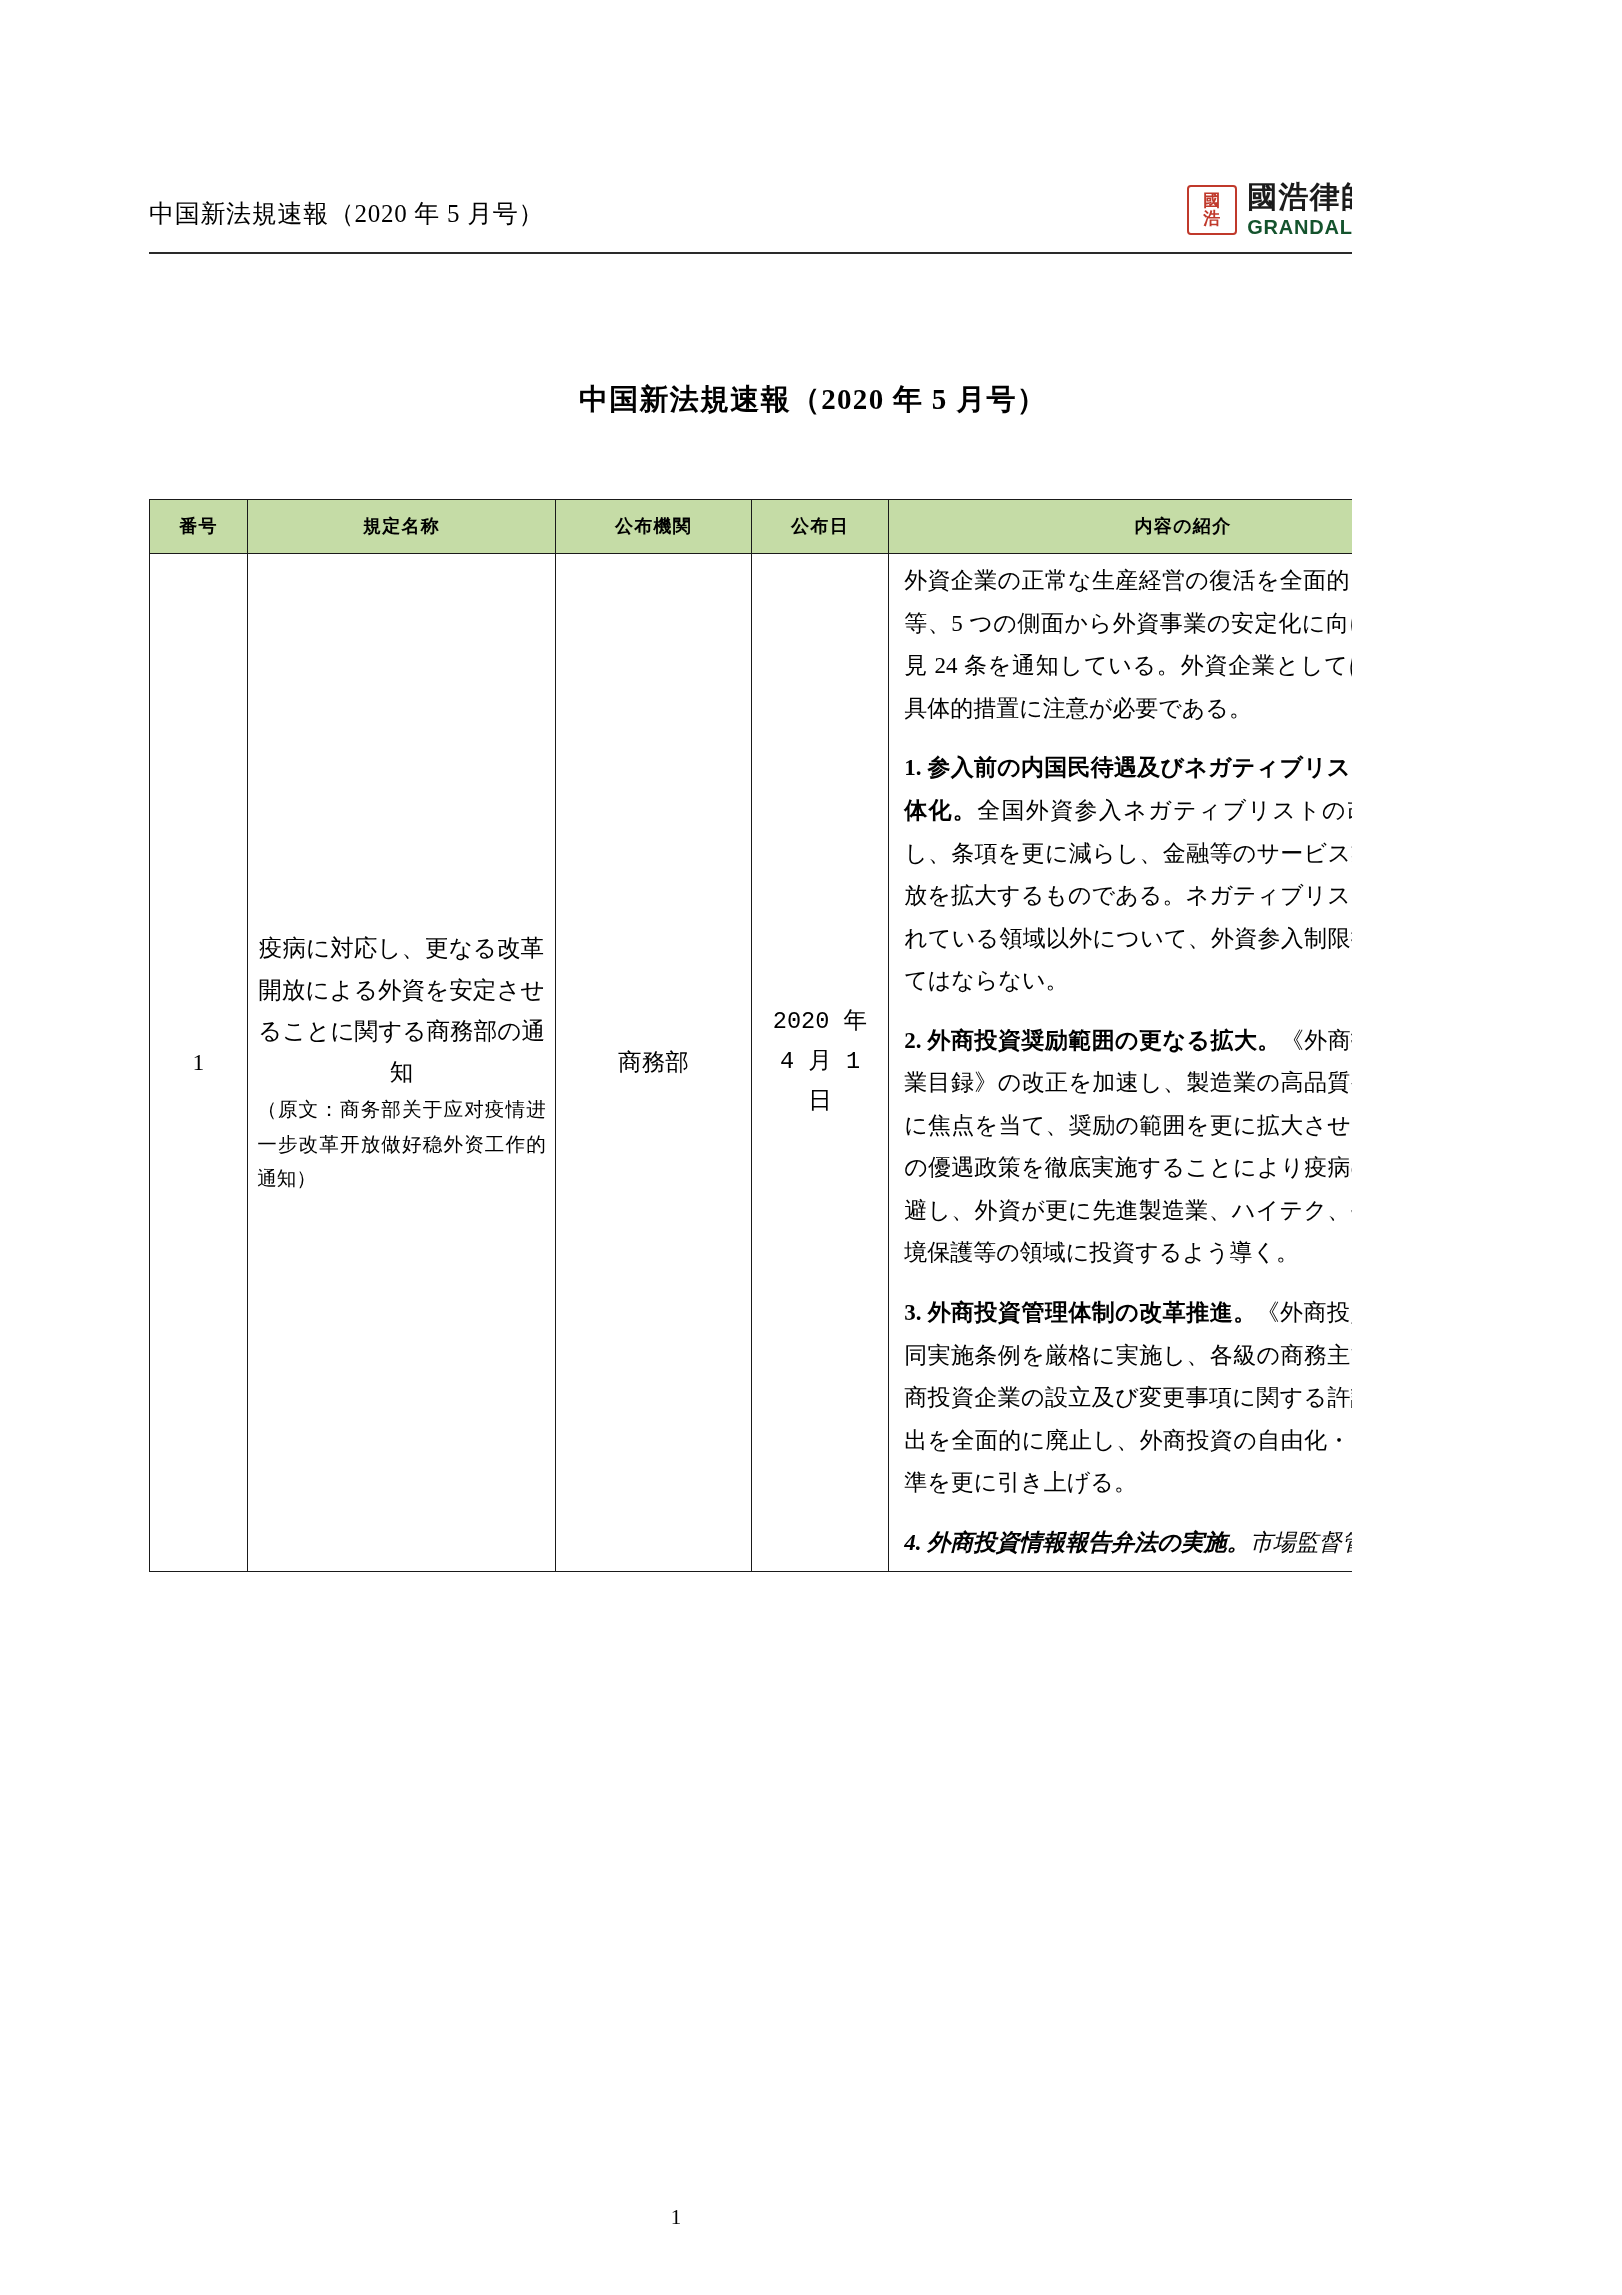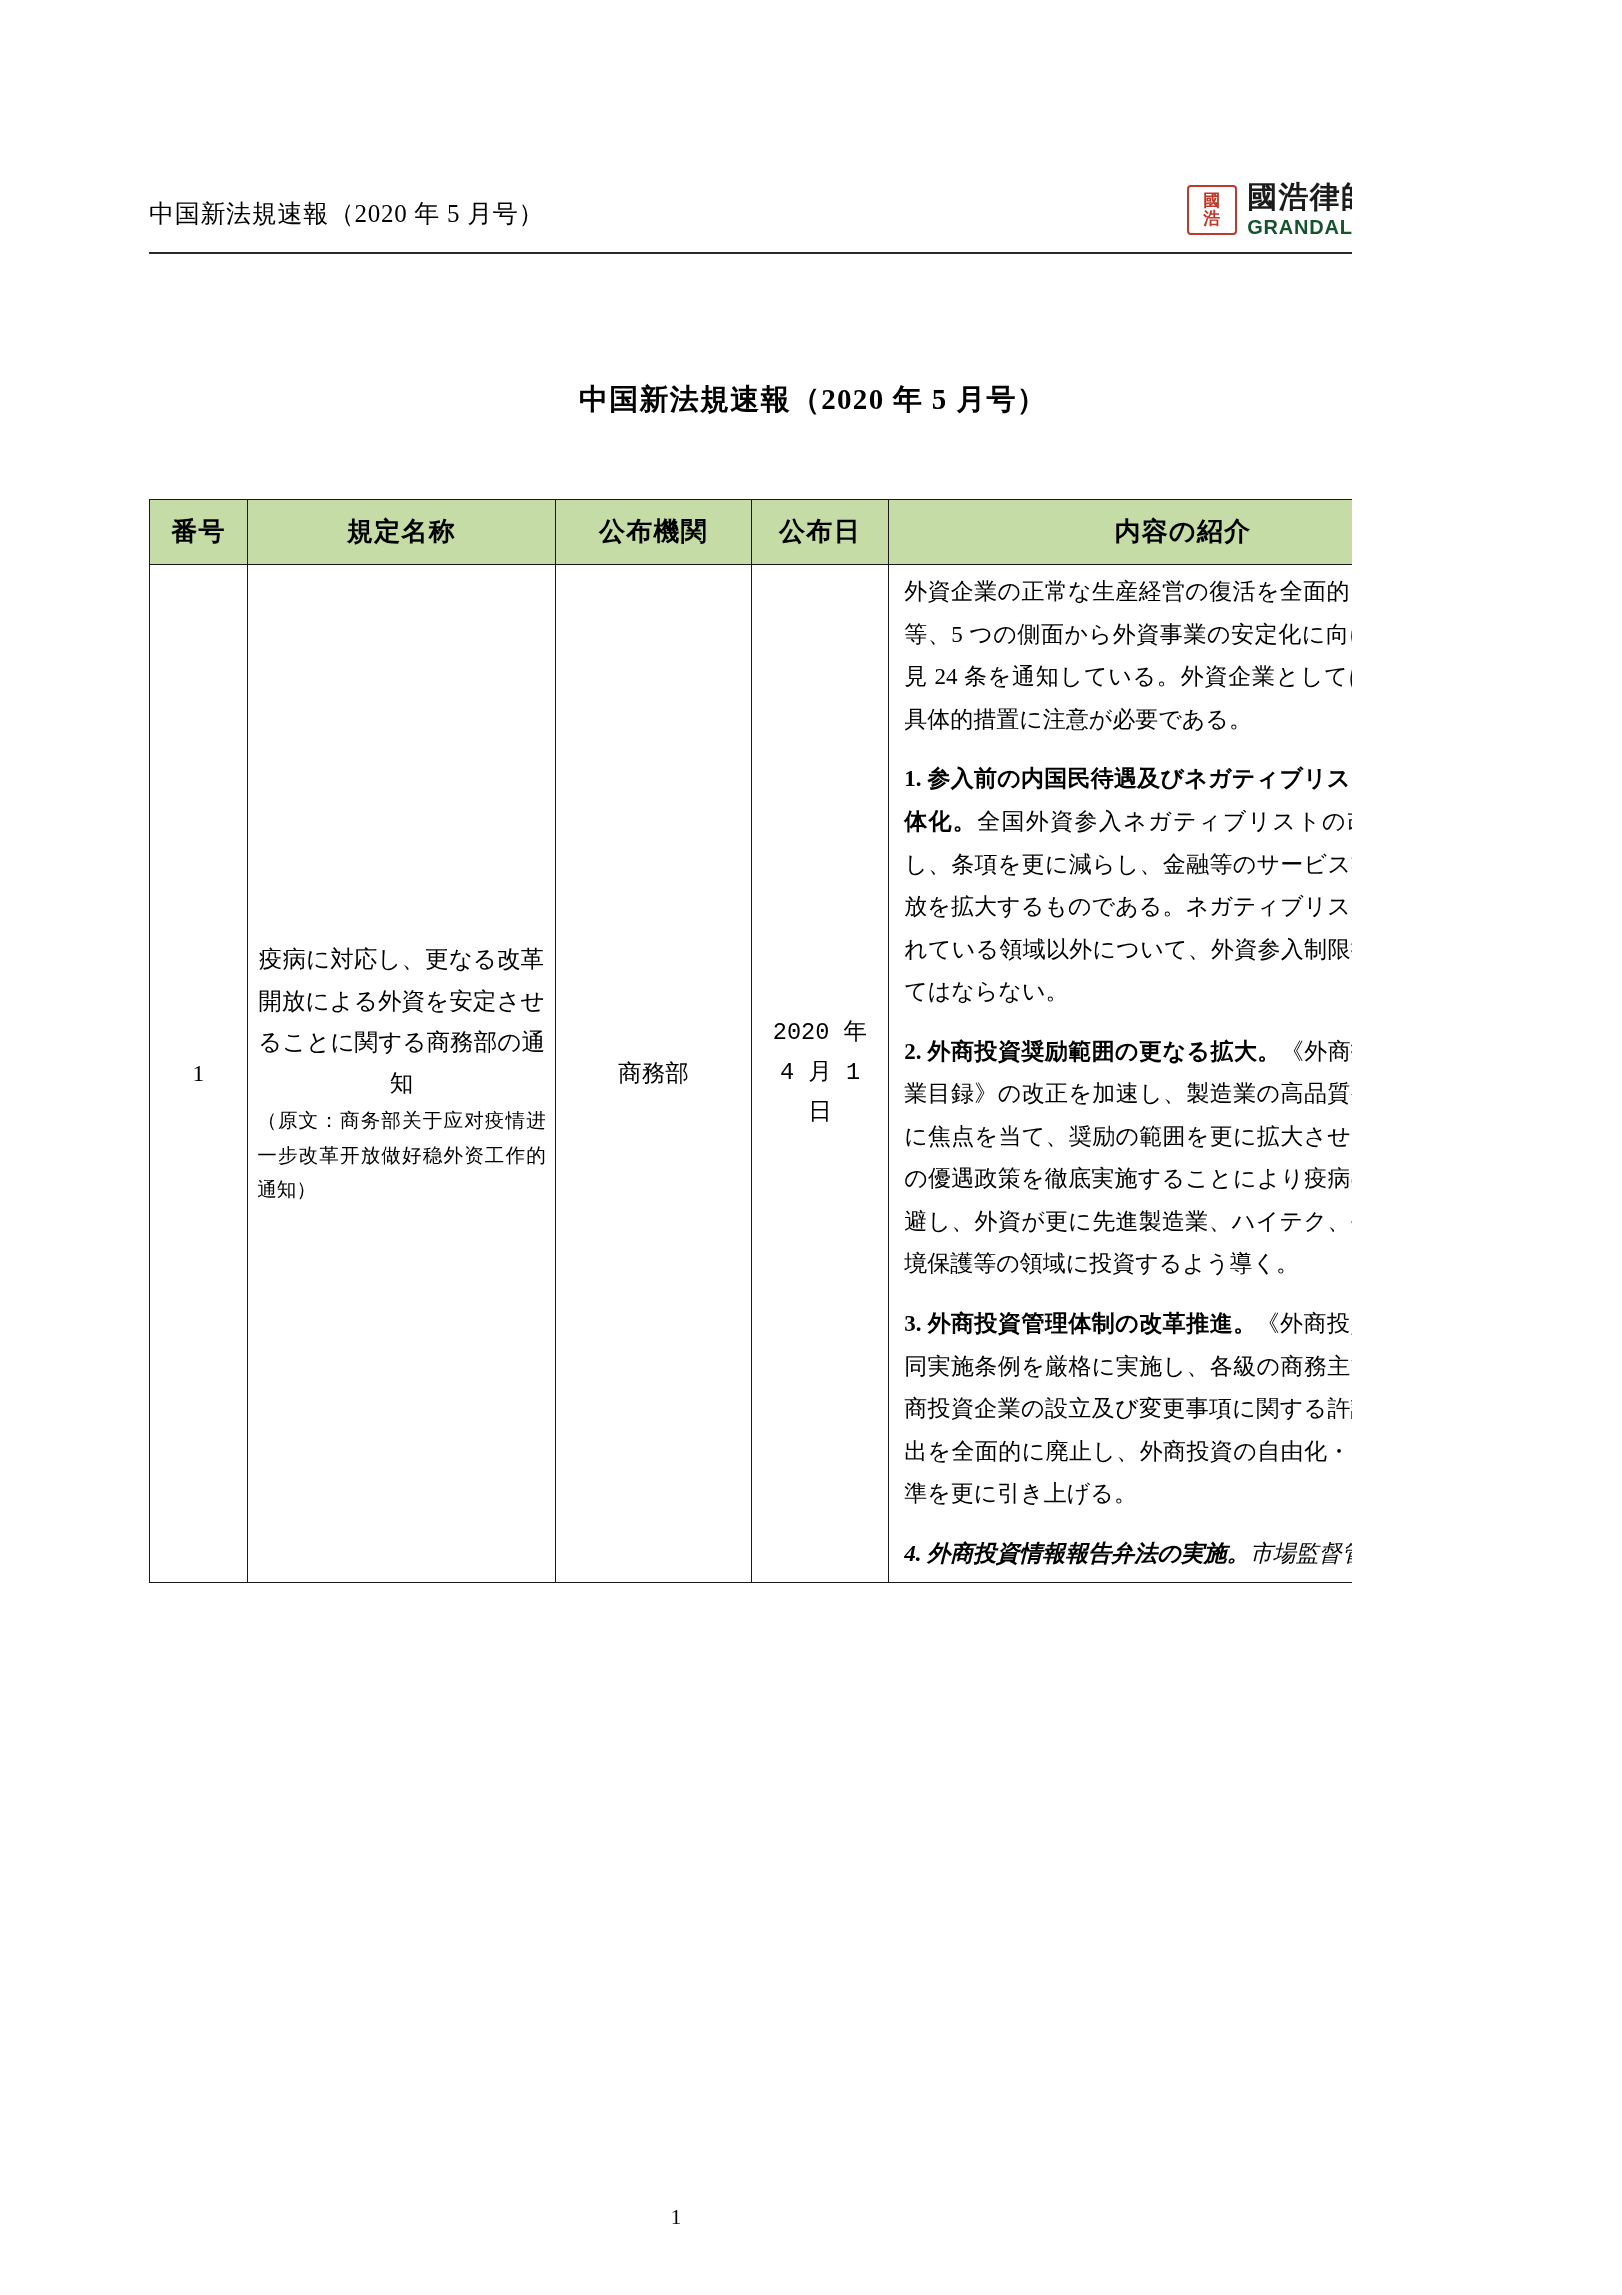--- a/index.html
+++ b/index.html
@@ -125,21 +125,21 @@
   }
   table.reg-table th,
   table.reg-table td {
     border: 1.3px solid #1a1a1a;
     vertical-align: middle;
     padding: 6.5px 9.2px;
   }
   table.reg-table thead th {
     background: #c5dca6;
     text-align: center;
-    font-size: 26px;
+    font-size: 18px;
     font-weight: bold;
     letter-spacing: 1.3px;
     padding: 14.4px 6.5px;
   }
   col.c-no    { width: 98px; }
   col.c-name  { width: 308px; }
   col.c-org   { width: 196px; }
   col.c-date  { width: 137px; }
   col.c-desc  { width: 589px; }
 

